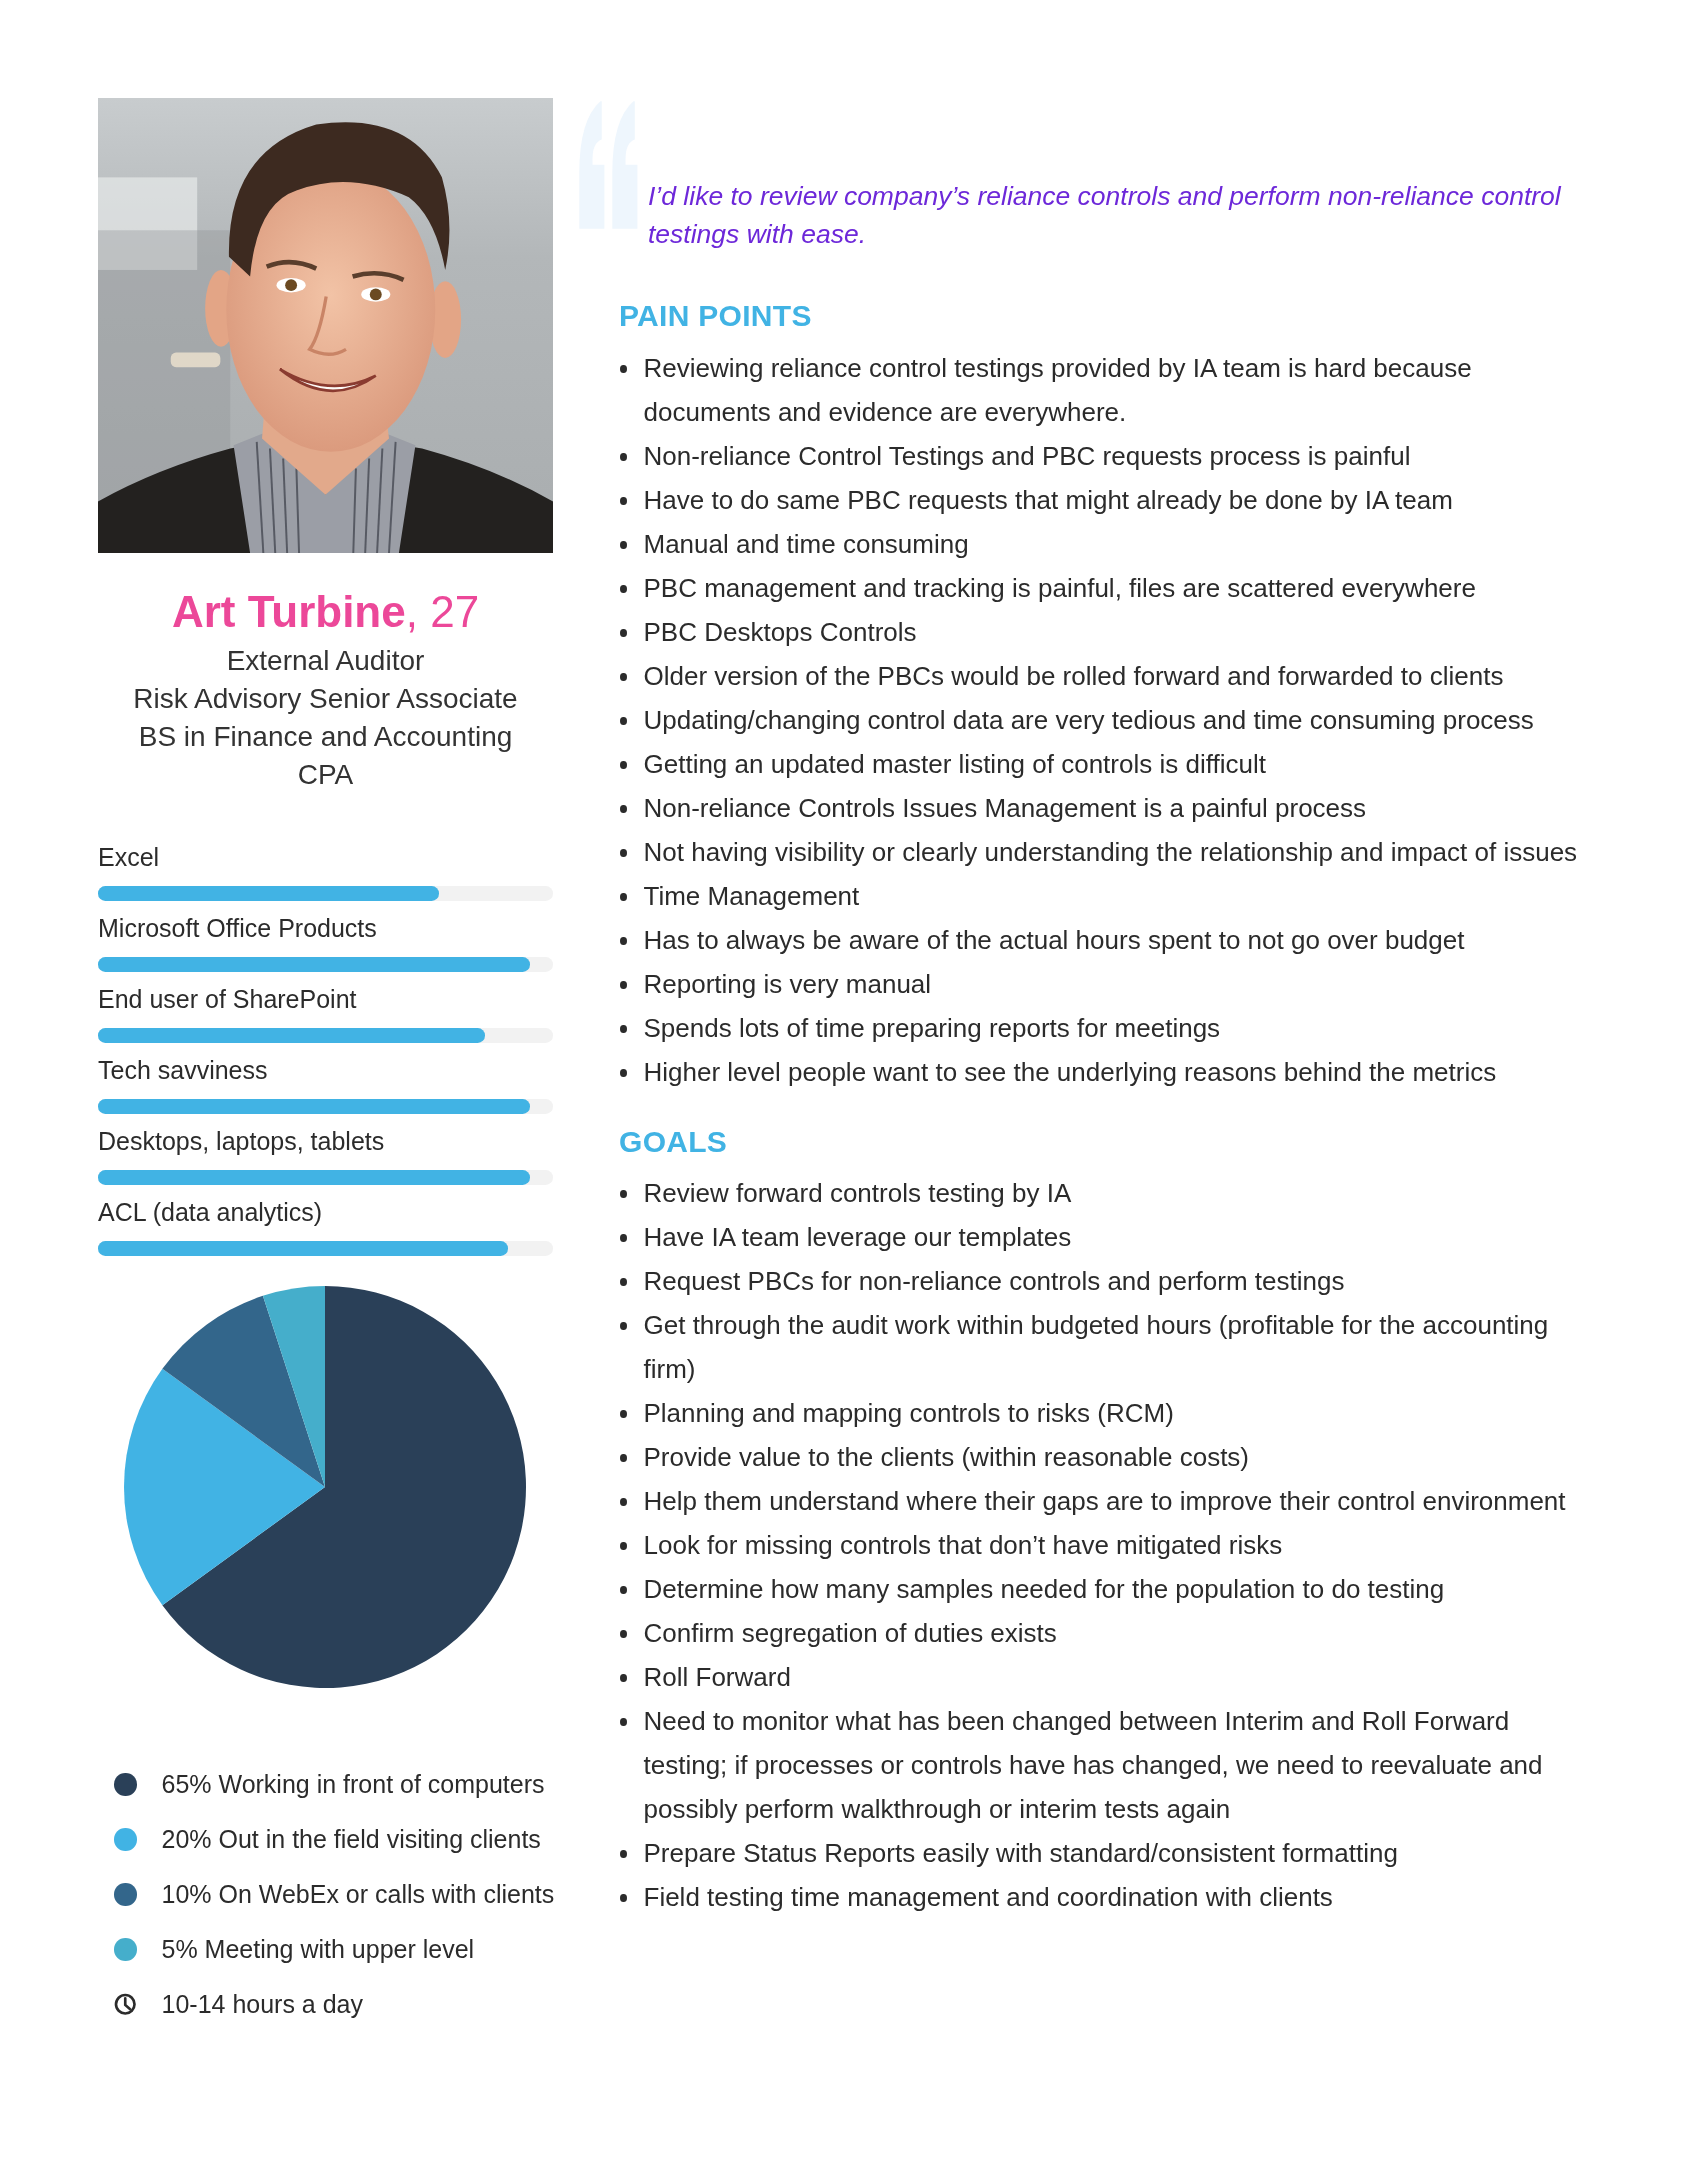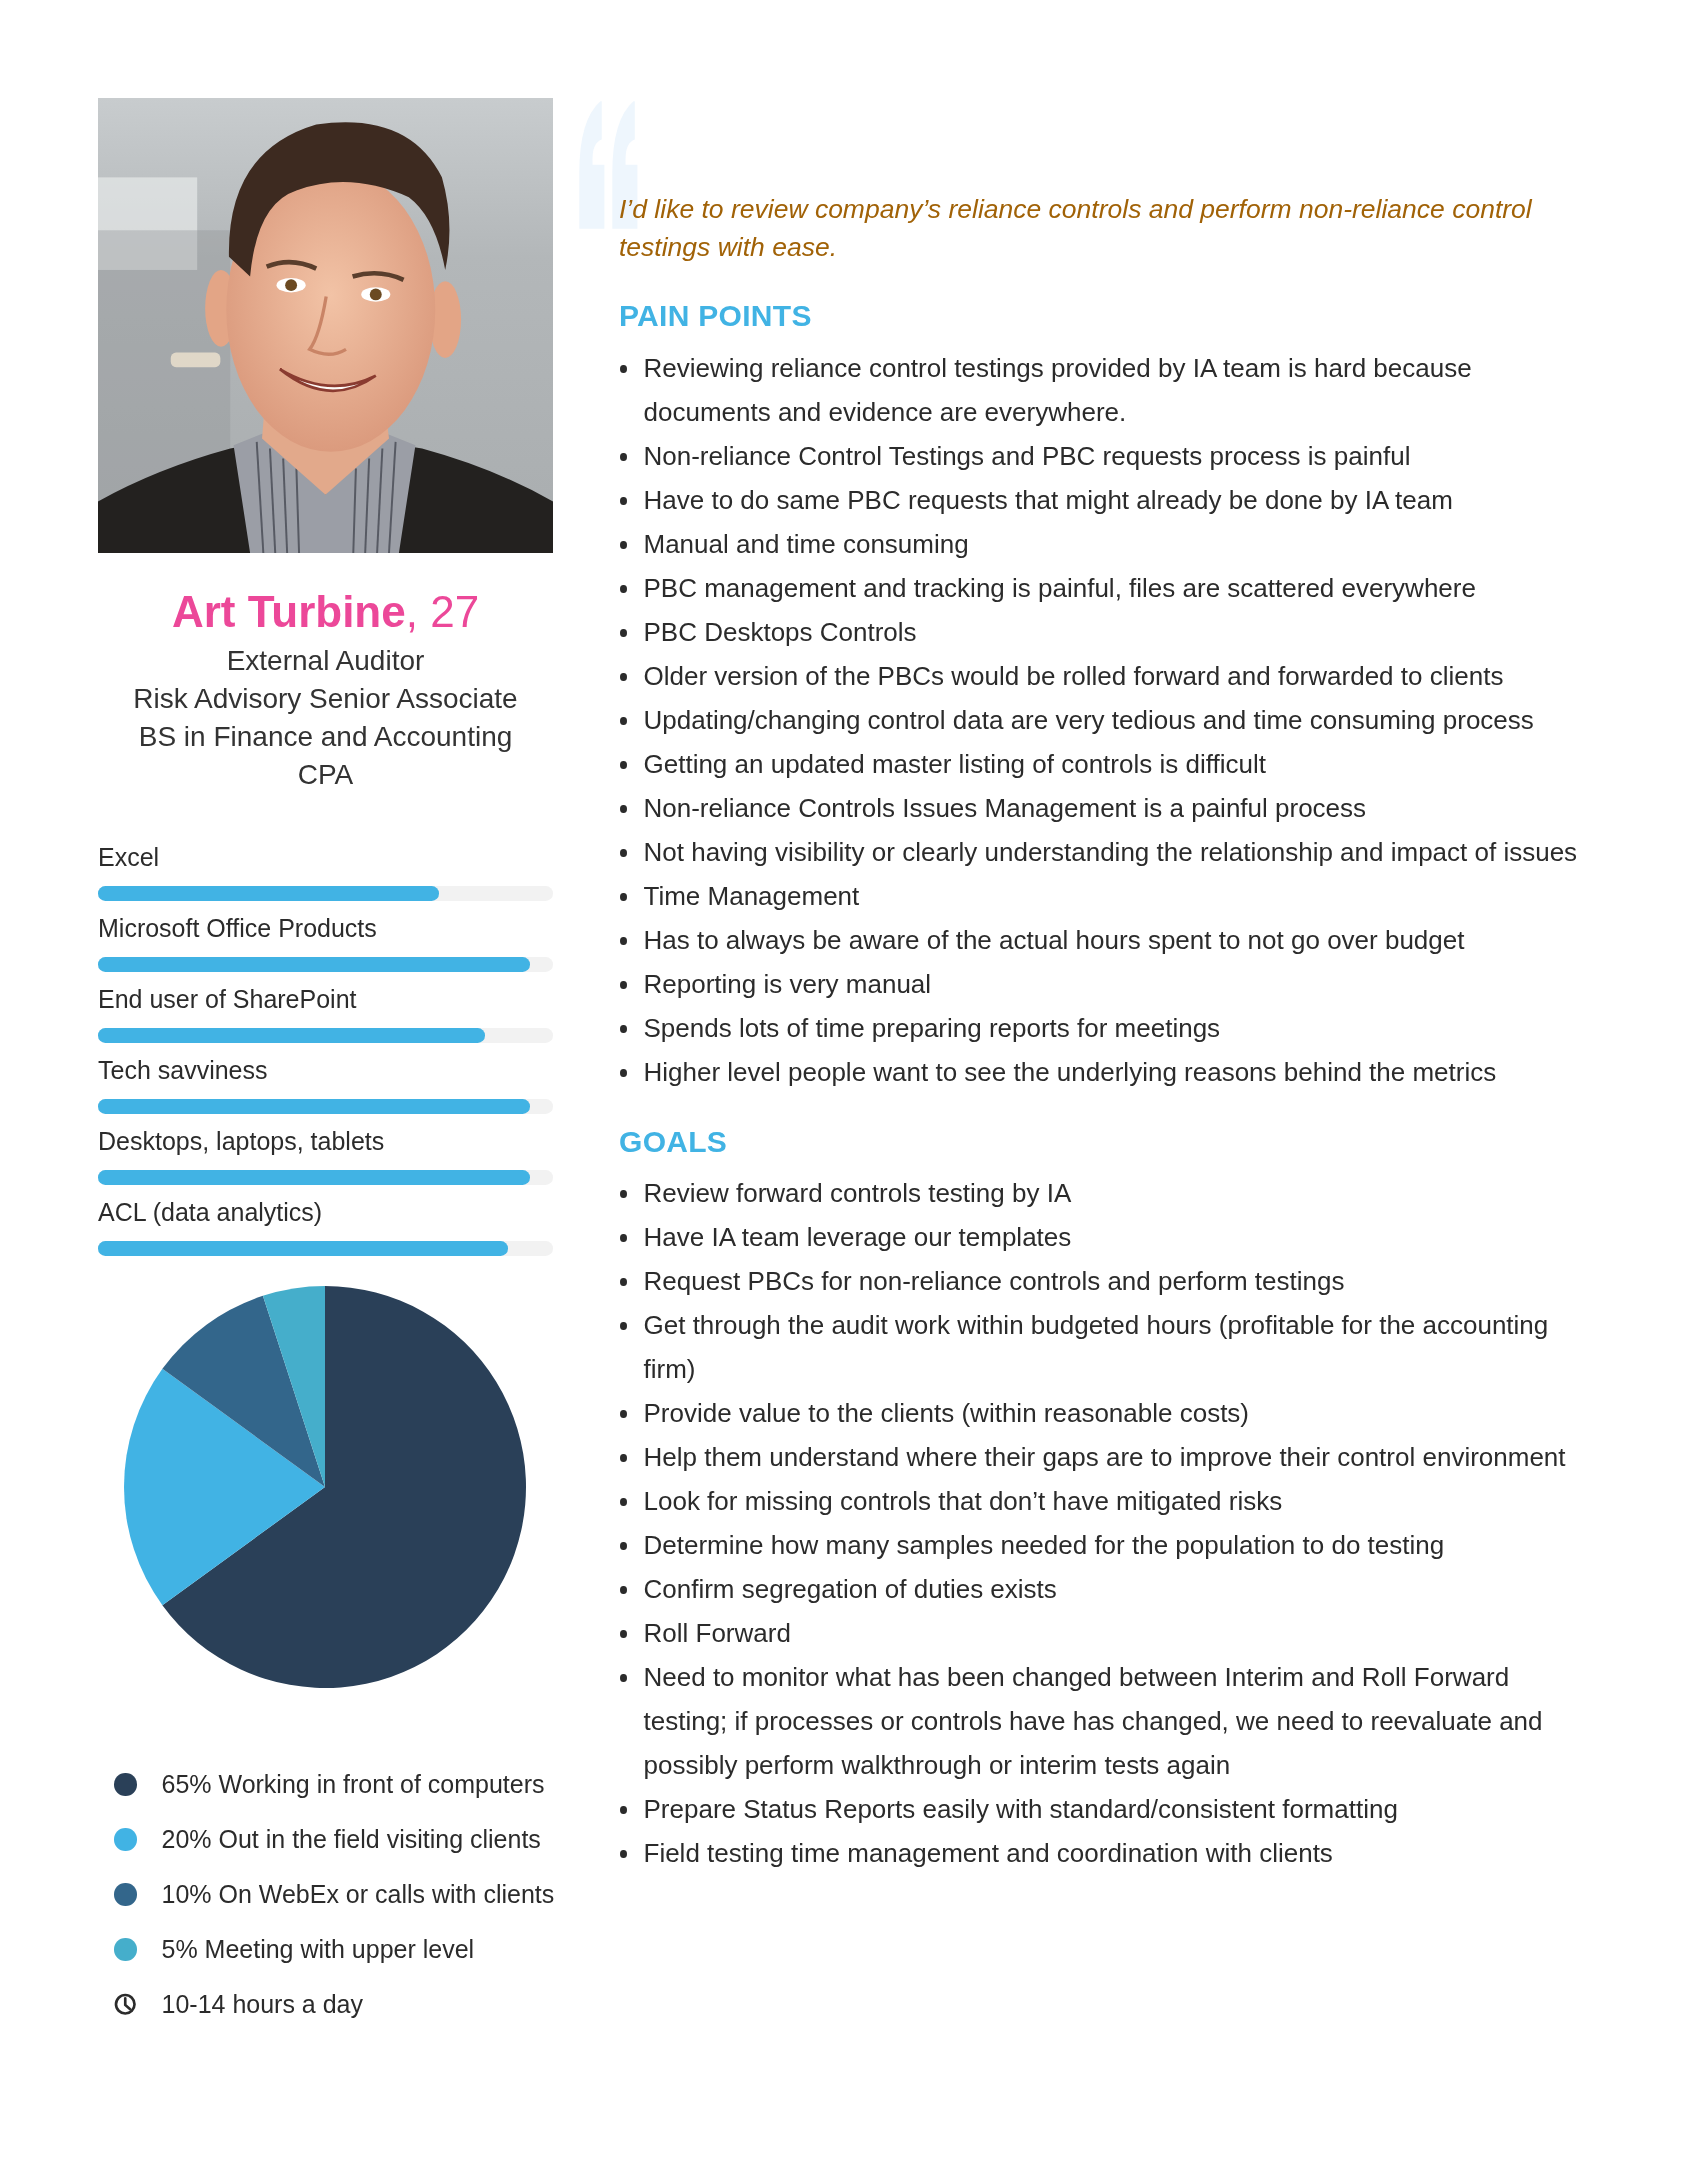--- a/index.html
+++ b/index.html
@@ -31,21 +31,21 @@
 
   
   .legend { left:112px; top:1757px; width:476px; }
   .legend-item { height:55px; display:flex; align-items:center; }
   .legend-dot { width:22.5px; height:22.5px; border-radius:50%; margin-left:2px; margin-right:25px; flex:none; }
   .legend-text { font-size:25px; color:#2b2b2b; }
   .clock { width:22.5px; height:22.5px; margin-left:2px; margin-right:25px; flex:none; }
 
   
   .quote-mark { left:574px; top:93px; width:185px; height:146px; }
-  .quote { left:619px; top:177px; width:992px; font-style:italic; font-size:26.5px; line-height:38px; color:#a16207;margin-top:13px; }
+  .quote { left:648px; top:177px; width:992px; font-style:italic; font-size:26.5px; line-height:38px; color:#6d28d9; }
 
   
   .section-title { font-size:30px; font-weight:bold; color:#41b3e4; letter-spacing:0.3px; }
   .pain-title { left:619px; top:299px; }
   .goals-title { left:619px; top:1125px; }
   ul.bullets { list-style:none; margin:0; padding:0; position:absolute; left:619px; width:959px; }
   ul.bullets li { position:relative; padding-left:24.5px; font-size:26px; line-height:44px; color:#2b2b2b; }
   ul.bullets li::before { content:""; position:absolute; left:1.3px; top:19px; width:6.6px; height:8px;
                           border-radius:50%; background:#2b2b2b; }
   .pain-list { top:346px; }
@@ -216,20 +216,21 @@
     <li>Spends lots of time preparing reports for meetings</li>
     <li>Higher level people want to see the underlying reasons behind the metrics</li>
   </ul>
 
 <div class="abs section-title goals-title">GOALS</div>
 <ul class="bullets goals-list" id="goals-list">
     <li>Review forward controls testing by IA</li>
     <li>Have IA team leverage our templates</li>
     <li>Request PBCs for non-reliance controls and perform testings</li>
     <li>Get through the audit work within budgeted hours (profitable for the accounting firm)</li>
+    <li>Planning and mapping controls to risks (RCM)</li>
     <li>Provide value to the clients (within reasonable costs)</li>
     <li>Help them understand where their gaps are to improve their control environment</li>
     <li>Look for missing controls that don’t have mitigated risks</li>
     <li>Determine how many samples needed for the population to do testing</li>
     <li>Confirm segregation of duties exists</li>
     <li>Roll Forward</li>
     <li>Need to monitor what has been changed between Interim and Roll Forward testing; if processes or controls have has changed, we need to reevaluate and possibly perform walkthrough or interim tests again</li>
     <li>Prepare Status Reports easily with standard/consistent formatting</li>
     <li>Field testing time management and coordination with clients</li>
   </ul>

